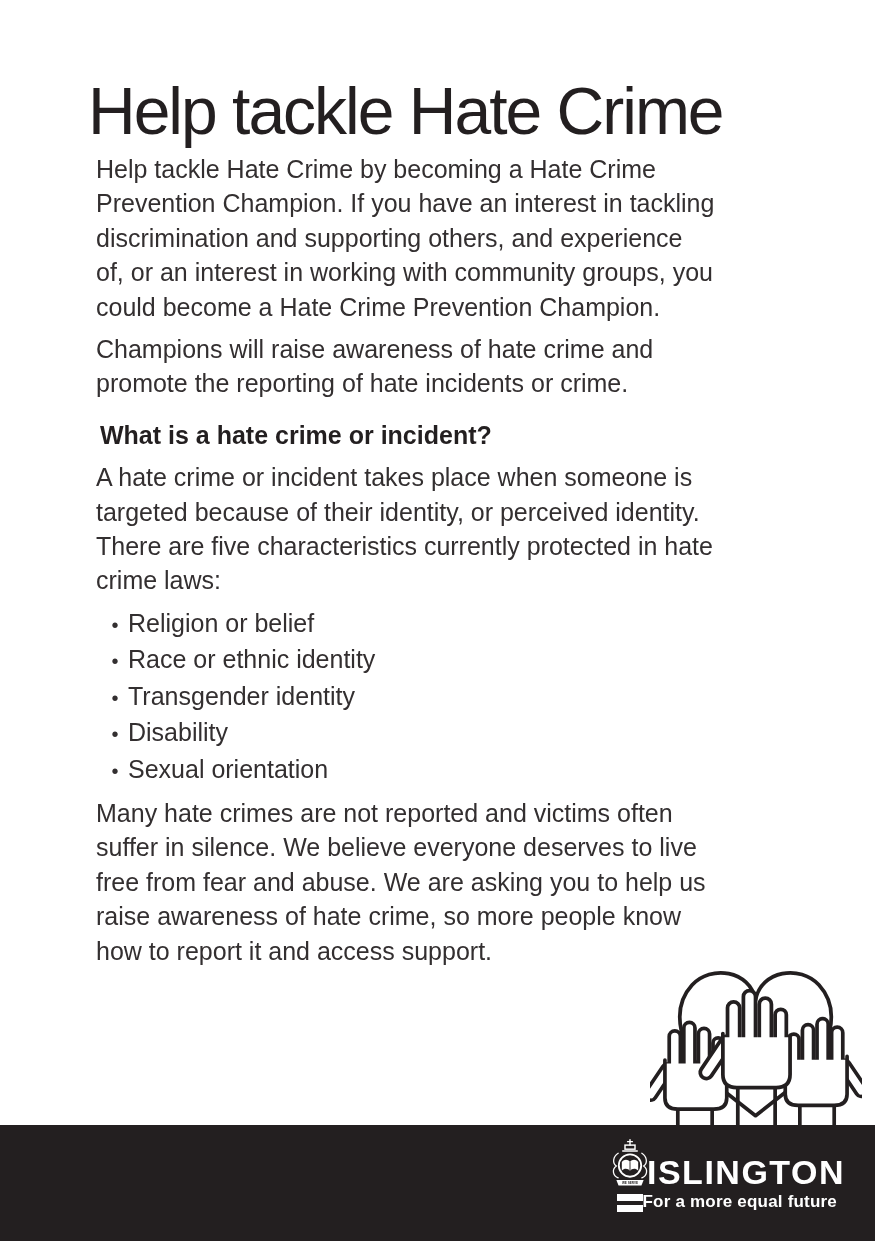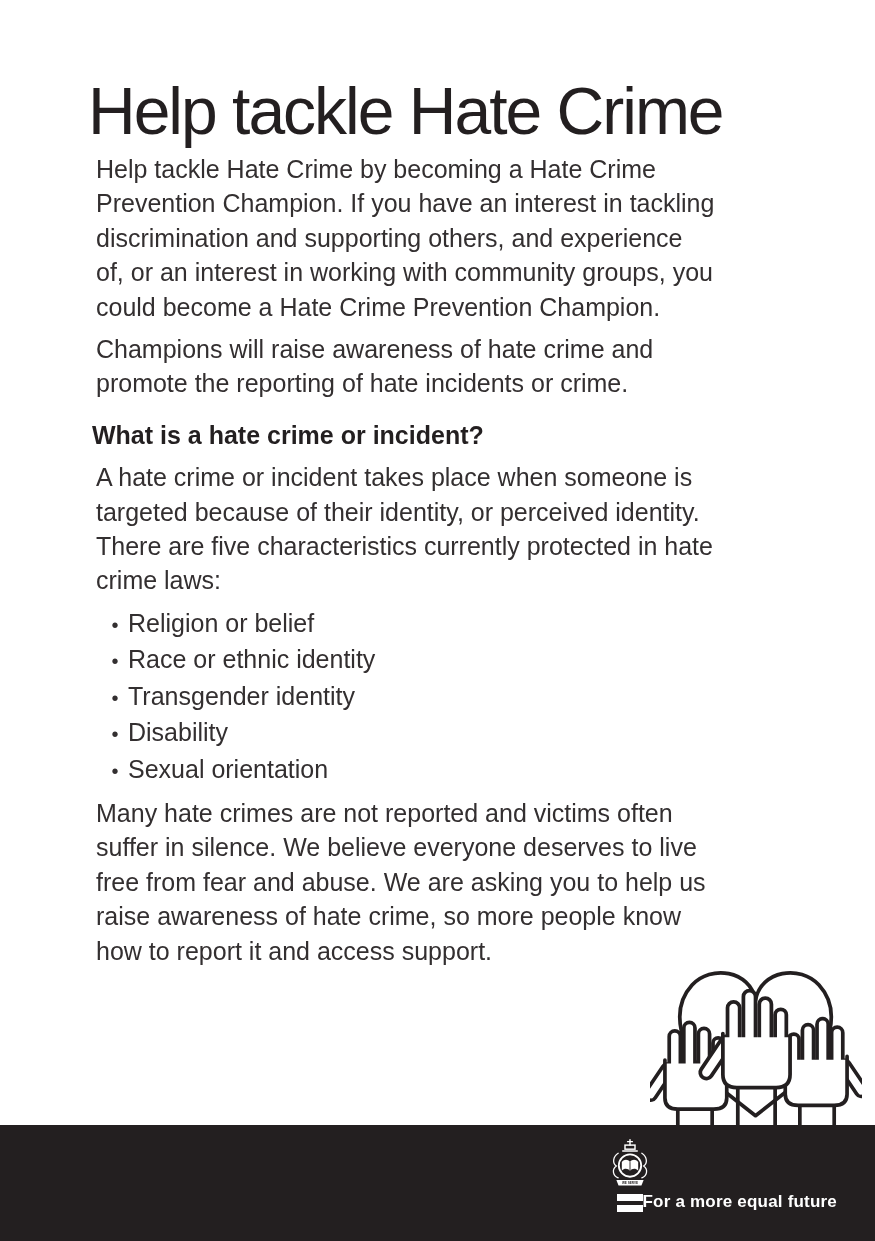--- a/index.html
+++ b/index.html
@@ -28,21 +28,21 @@
     font-size: 25px;
     line-height: 34.4px;
     margin: 8px;
     white-space: pre-line;
   }
   .p-intro       { margin-top: 38px; }
   .p-champions   { margin-top: 17px; }
   h2.sub-heading {
     font-size: 25px;
     line-height: 34.4px;
-    margin: 17px 0 0 4px;
+    margin: 17px 0 0 12px;
     font-weight: 700;
     color: #231f20;
   }
   .p-definition  { margin-top: 0; }
   ul.char-list {
     list-style: none;
     margin: 8px 0 0 14px;
     padding: 0;
   }
   ul.char-list li {
@@ -192,20 +192,21 @@
       <path d="M9 16 C 3 20 2.5 27 7 30 C 1.5 34 3.5 41 9 43" stroke-width="1.4"></path>
       <path d="M35 16 C 41 20 41.5 27 37 30 C 42.5 34 40.5 41 35 43" stroke-width="1.4"></path>
       <circle cx="22" cy="29.5" r="12.3" stroke-width="2"></circle>
     </g>
     <path d="M13 25.5 C 16 22 20 22.7 22 25.7 C 24 22.7 28 22 31 25.5 L31 35 C 28 32 24 32.6 22 35.4 C 20 32.6 16 32 13 35 Z" fill="#ffffff"></path>
     <path d="M22 25.7 V35.4" stroke="#231f20" stroke-width="1"></path>
     <path d="M7 45.5 L37 45.5 L34.6 51.5 L9.4 51.5 Z" fill="#ffffff"></path>
     <text x="22" y="49.8" text-anchor="middle" font-size="3.4" font-family="Liberation Sans, sans-serif" font-weight="700" fill="#231f20">WE SERVE</text>
   </svg>
 
+  <div class="org-name">ISLINGTON</div>
 
   <div class="equals-icon">
     <div class="bar"></div>
     <div class="bar"></div>
   </div>
 
   <div class="tagline">For a more equal future</div>
 </footer>
 
 </body></html>

